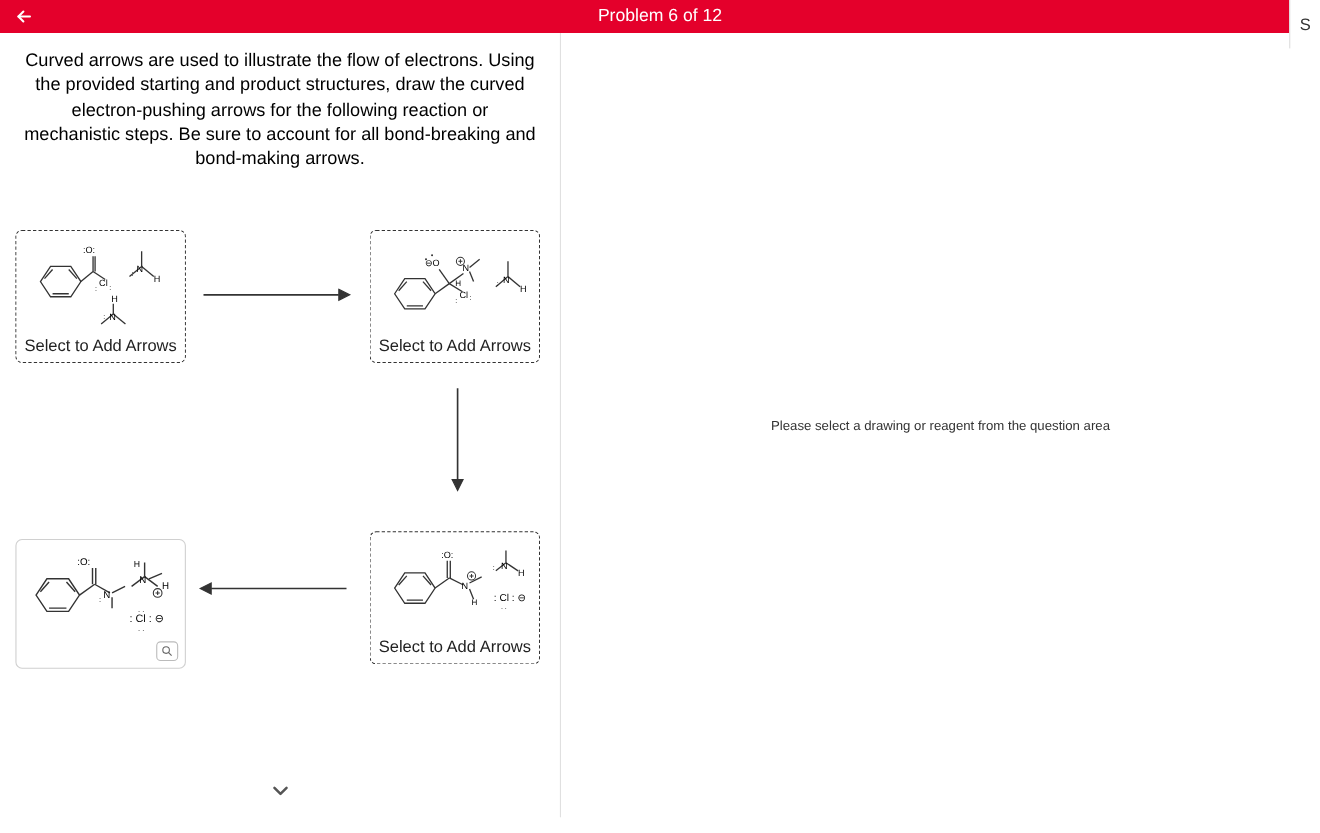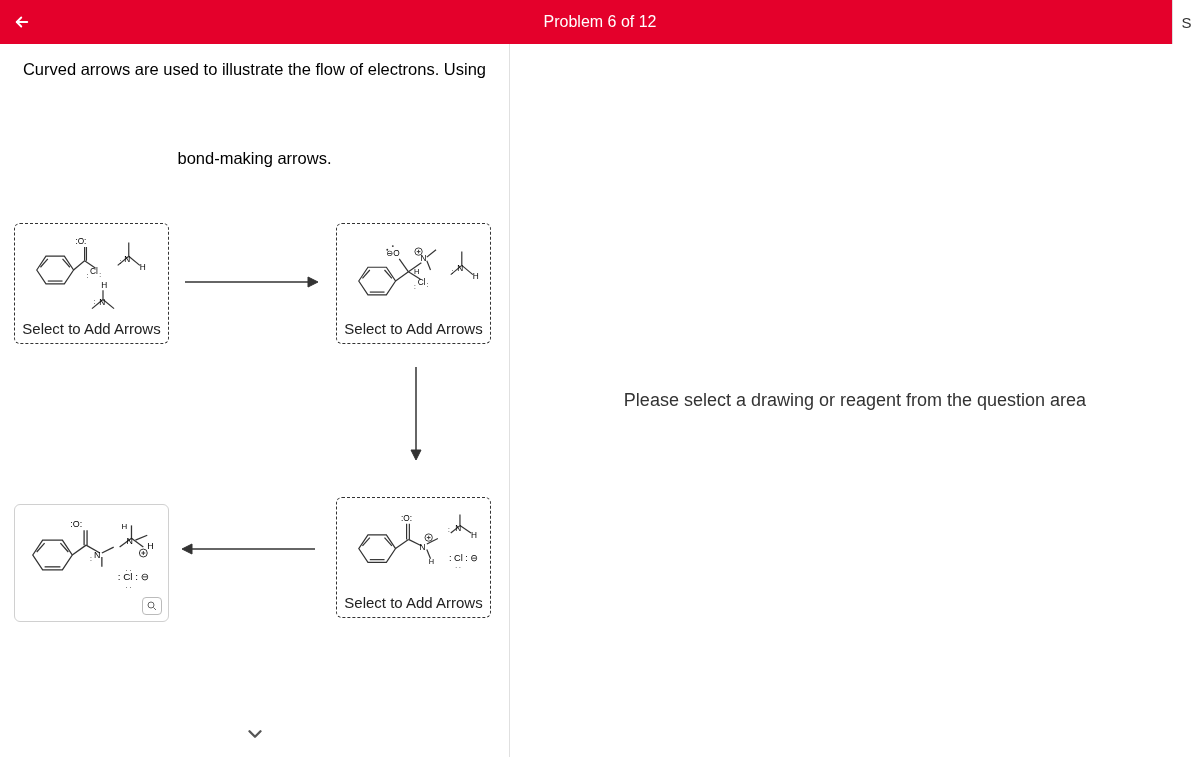--- a/index.html
+++ b/index.html
@@ -6,21 +6,21 @@
   body {
     font-family: -apple-system, BlinkMacSystemFont, "Segoe UI", Arial, sans-serif;
     background: #fff;
     width: 1200px;
     height: 757px;
     overflow: hidden;
     position: relative;
   }
   .topbar {
     background: #e4002b;
-    height: 44px;
+    height: 30px;
     display: flex;
     align-items: center;
     position: relative;
     color: #fff;
   }
   .back-btn {
     width: 44px;
     height: 44px;
     display: flex;
     align-items: center;
@@ -57,21 +57,21 @@
     padding: 14px 10px 0 10px;
     position: relative;
     overflow: hidden;
   }
   .right-panel {
     flex: 1;
     display: flex;
     align-items: center;
     justify-content: center;
     color: #333;
-    font-size: 18px;
+    font-size: 12px;
     text-align: center;
   }
   .instructions {
     text-align: center;
     font-size: 16.5px;
     line-height: 1.35;
     color: #000;
     padding: 0 6px;
     margin-bottom: 48px;
   }
@@ -143,23 +143,23 @@
   <div class="problem-indicator">Problem 6 of 12</div>
   <div class="right-btn">
     <span>S</span>
   </div>
 </div>
 
 <div class="main">
   <div class="left-panel">
     <div class="instructions">
       <span>Curved arrows are used to illustrate the flow of electrons. Using</span><br>
-      <br>
-      <br>
-      <br>
+      <span>the provided starting and product structures, draw the curved</span><br>
+      <span>electron-pushing arrows for the following reaction or</span><br>
+      <span>mechanistic steps. Be sure to account for all bond-breaking and</span><br>
       <span>bond-making arrows.</span>
     </div>
 
     <div class="reaction-area">
 
       <div class="mol-box" style="left:4px; top:6px;">
         <svg class="mol-svg" viewBox="0 0 155 100">
 
           <g stroke="#333" stroke-width="1.3" fill="none">
             <polygon points="18,50 28,35 48,35 58,50 48,65 28,65"></polygon>

